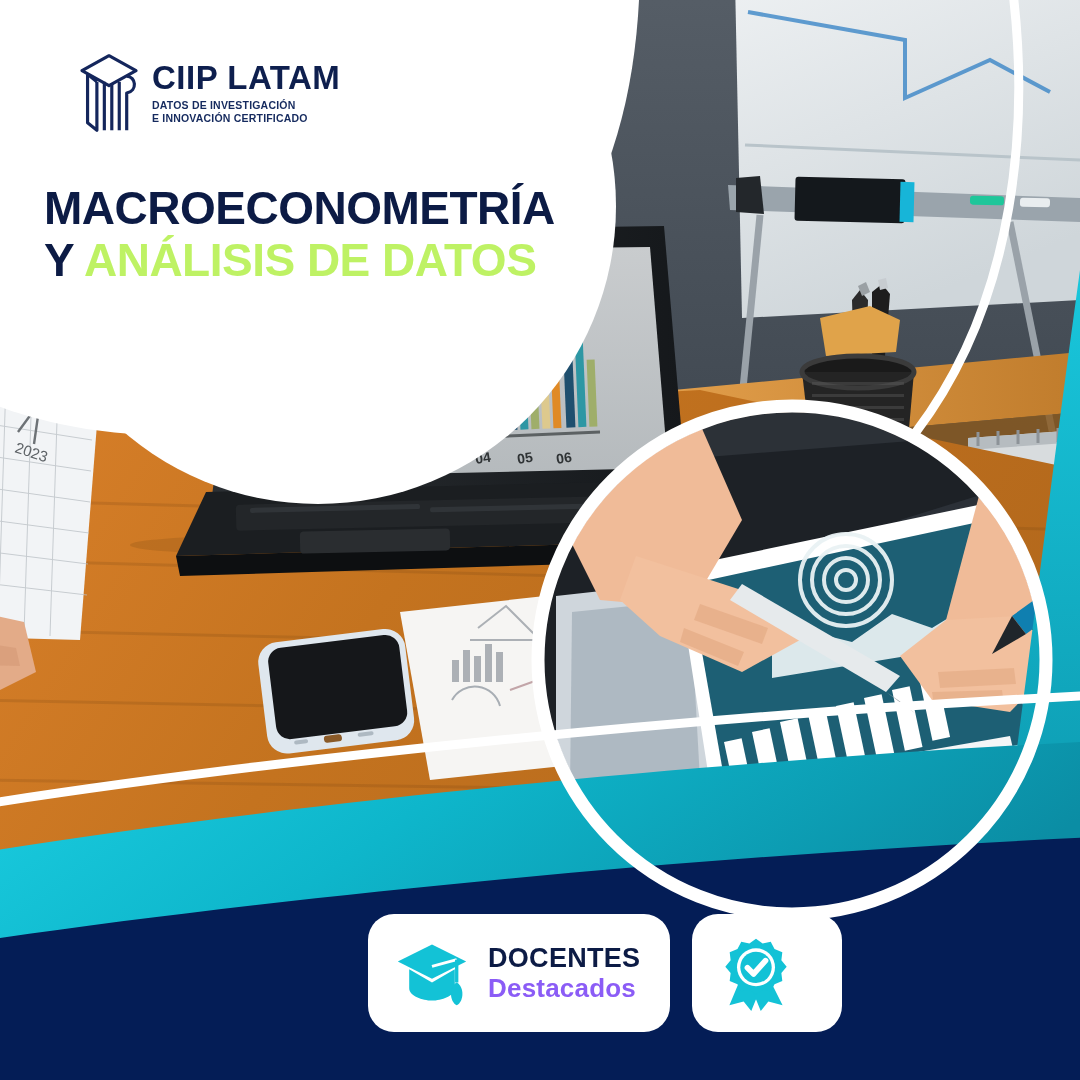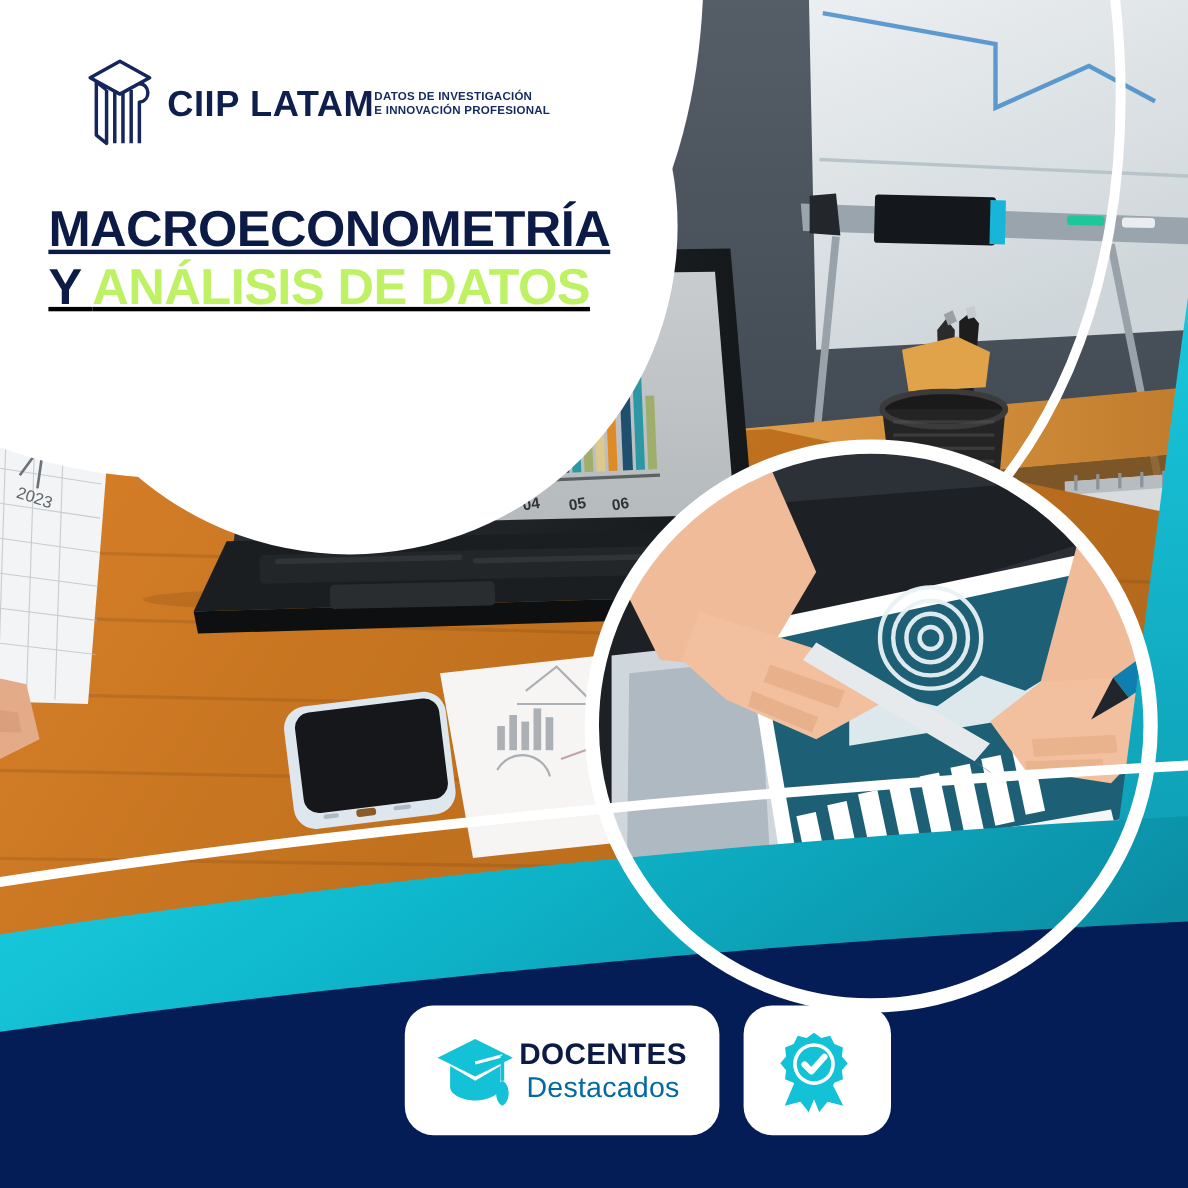--- a/index.html
+++ b/index.html
@@ -8,47 +8,47 @@
     position:relative;width:1080px;height:1080px;overflow:hidden;
     font-family:"Liberation Sans", sans-serif;
     background:#041d56;
   }
   .layer{position:absolute;inset:0;}
   .poster svg.layer{display:block;}
 
   
   .logo-wrap{position:absolute;left:76px;top:52px;display:flex;align-items:center;gap:10px;}
   .logo-mark{width:66px;height:82px;flex:0 0 auto;}
-  .logo-text{display:flex;flex-direction:row;line-height:1;}
+  .logo-text{display:flex;flex-direction:column;line-height:1;}
   .logo-title{
     font-size:33px;font-weight:700;letter-spacing:.5px;color:#0e1f4e;
     font-family:"Liberation Sans", sans-serif;
   }
   .logo-sub{
     font-size:10.5px;font-weight:700;color:#152a5e;letter-spacing:.2px;
     margin-top:5px;line-height:1.28;
   }
 
   
   .headline{position:absolute;left:44px;top:186px;line-height:.97;}
-  .h-line{font-size:46px;font-weight:700;letter-spacing:-.5px;white-space:nowrap;text-decoration:underline;}
+  .h-line{font-size:46px;font-weight:700;letter-spacing:-.5px;white-space:nowrap;}
   .h-navy{color:#0c1b45;}
   .h-cyan{color:#bef264;}
   .h-line.second{margin-top:7px;}
 
   
   .badges{position:absolute;left:368px;top:914px;display:flex;gap:22px;}
   .badge{
     background:#ffffff;border-radius:26px;height:118px;
-    display:flex;align-items:center;gap:2px;padding:0 30px 0 26px;
+    display:flex;align-items:center;gap:18px;padding:0 30px 0 26px;
   }
   .badge-icon{width:76px;height:76px;flex:0 0 auto;}
   .badge-text{display:flex;flex-direction:column;line-height:1.12;}
   .badge-top{font-size:27px;font-weight:700;color:#0c1b45;letter-spacing:.3px;}
-  .badge-bot{font-size:26px;font-weight:400;color:#0369a1;letter-spacing:.2px;text-align:center;}
+  .badge-bot{font-size:26px;font-weight:700;color:#8b5cf6;letter-spacing:.2px;}
 </style>
 </head>
 <body>
 
 <div class="poster">
 
   <svg class="layer" viewBox="0 0 1080 1080">
     <defs>
       <linearGradient id="wallG" x1="0" y1="0" x2="0" y2="1">
         <stop offset="0" stop-color="#555d66"></stop>
@@ -416,21 +416,21 @@
         <path d="M30 32 L30 84"></path>
         <path d="M38 34 L38 84"></path>
         <path d="M46 32 L46 84"></path>
         <path d="M54 26 C64 26 66 42 54 44 L54 84"></path>
       </g>
     </svg>
     <div class="logo-text">
       <div class="logo-title">CIIP LATAM</div>
       <div class="logo-sub">
         <div>DATOS DE INVESTIGACIÓN</div>
-        <div>E INNOVACIÓN PROFESIONAL</div>
+        <div>E INNOVACIÓN CERTIFICADO</div>
       </div>
     </div>
   </div>
 
   <div class="headline">
     <div class="h-line h-navy">MACROECONOMETRÍA</div>
     <div class="h-line second"><span class="h-navy">Y </span><span class="h-cyan">ANÁLISIS DE DATOS</span></div>
   </div>
 
   <div class="badges">

